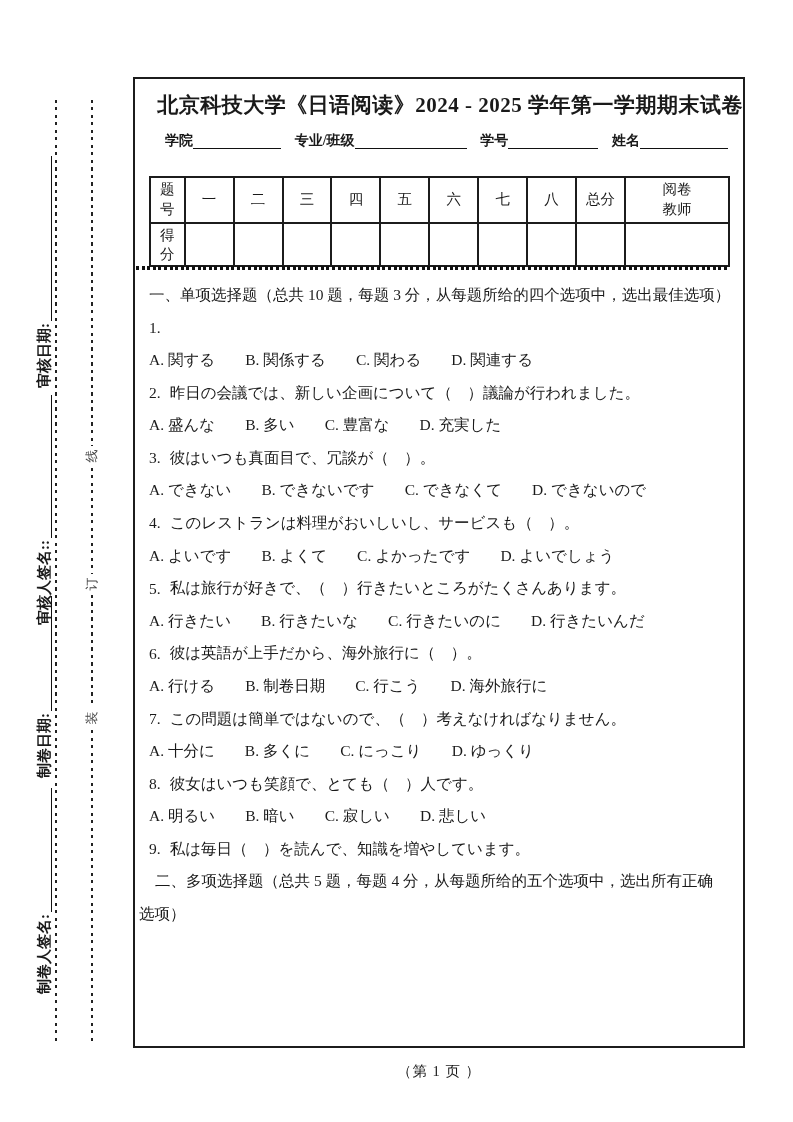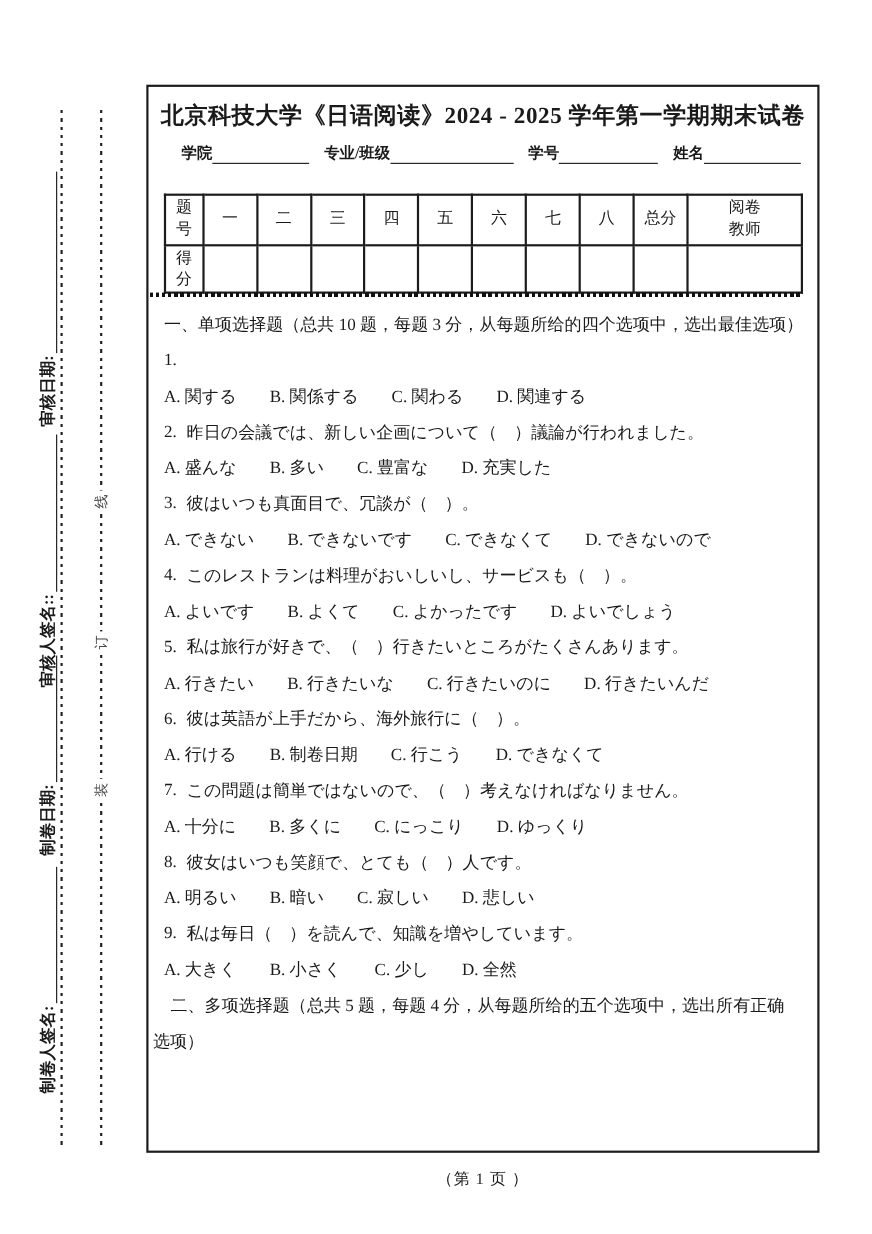--- a/index.html
+++ b/index.html
@@ -15,21 +15,21 @@
   .bind-char{position:absolute;left:82px;width:20px;height:20px;background:#fff;
     display:flex;align-items:center;justify-content:center;font-size:13px;color:#444;
     transform:rotate(-90deg);}
   .sig-group{position:absolute;left:30px;height:26px;display:flex;align-items:flex-end;
     transform:rotate(-90deg);transform-origin:0 0;}
   .sig-label{font-size:15px;font-weight:bold;white-space:nowrap;line-height:24px;}
   .sig-line{flex:1;border-bottom:1.7px solid #111;margin-bottom:4px;margin-left:2px;}
   
   .main-box{position:absolute;left:133px;top:77px;width:612px;height:971px;
     border:2px solid #1c1c1c;box-sizing:border-box;}
-  .title{position:absolute;top:12px;left:0;right:0;text-align:center;
+  .title{position:absolute;top:12px;left:0;right:0;text-align:right;
     font-size:21px;font-weight:bold;letter-spacing:0.5px;white-space:nowrap;}
   .fields-row{position:absolute;top:52px;left:30px;right:15px;display:flex;
     justify-content:space-between;font-size:14px;font-weight:bold;height:22px;}
   .field-group{display:flex;align-items:flex-start;}
   .field-group .f-label{white-space:nowrap;line-height:20px;}
   .field-group .f-line{border-bottom:1.6px solid #111;height:17px;}
   .f-line.w1{width:88px;} .f-line.w2{width:112px;} .f-line.w3{width:90px;} .f-line.w4{width:88px;}
   table.score{position:absolute;top:97px;left:14px;width:581px;border-collapse:collapse;
     table-layout:fixed;font-size:14.5px;font-weight:normal;}
   table.score th,table.score td{border:2px solid #1c1c1c;text-align:center;
@@ -185,21 +185,21 @@
           <span class="option">D. 行きたいんだ</span>
         </div>
         <div class="line indent">
           <span class="q-num">6.</span>
           <span class="q-text">彼は英語が上手だから、海外旅行に（　）。</span>
         </div>
         <div class="line indent">
           <span class="option">A. 行ける</span>
           <span class="option">B. 制卷日期</span>
           <span class="option">C. 行こう</span>
-          <span class="option">D. できなくて</span>
+          <span class="option">D. 海外旅行に</span>
         </div>
         <div class="line indent">
           <span class="q-num">7.</span>
           <span class="q-text">この問題は簡単ではないので、（　）考えなければなりません。</span>
         </div>
         <div class="line indent">
           <span class="option">A. 十分に</span>
           <span class="option">B. 多くに</span>
           <span class="option">C. にっこり</span>
           <span class="option">D. ゆっくり</span>
@@ -211,25 +211,19 @@
         <div class="line indent">
           <span class="option">A. 明るい</span>
           <span class="option">B. 暗い</span>
           <span class="option">C. 寂しい</span>
           <span class="option">D. 悲しい</span>
         </div>
         <div class="line indent">
           <span class="q-num">9.</span>
           <span class="q-text">私は毎日（　）を読んで、知識を増やしています。</span>
         </div>
-        <div class="line indent">
-          <span class="option">A. 大きく</span>
-          <span class="option">B. 小さく</span>
-          <span class="option">C. 少し</span>
-          <span class="option">D. 全然</span>
-        </div>
       </div>
     <div class="line sec2-l1">二、多项选择题（总共 5 题，每题 4 分，从每题所给的五个选项中，选出所有正确</div>
     <div class="line">选项）</div>
   </div>
 </div>
 
 <div class="footer">（第 1 页 ）</div>
 
 </body></html>

